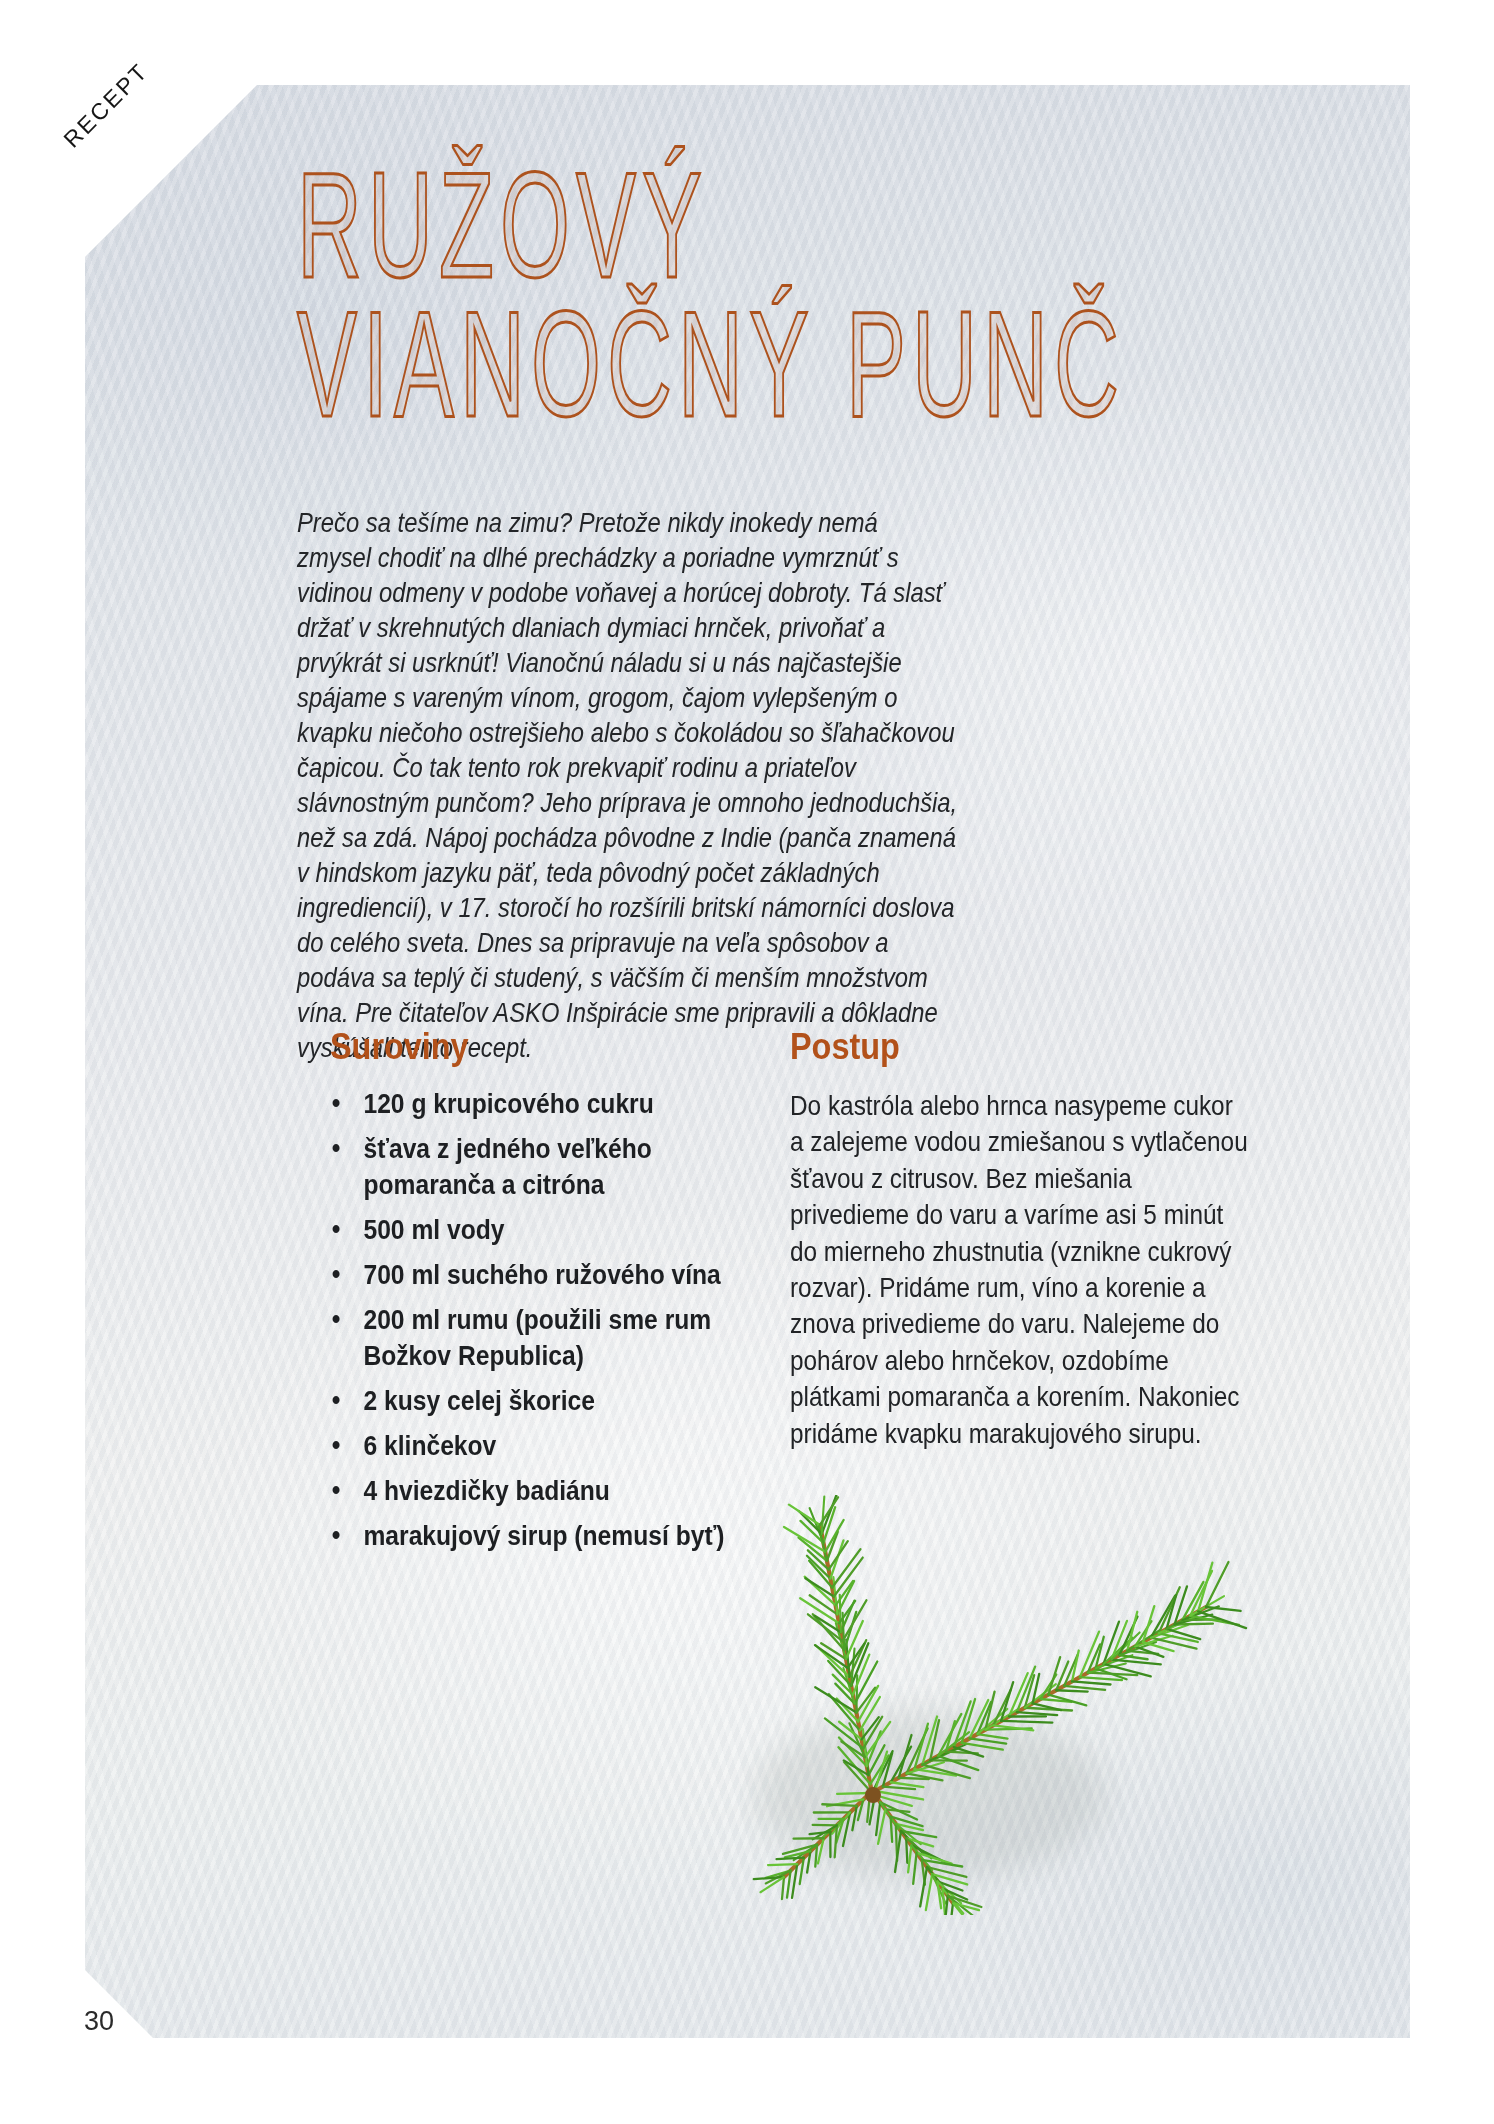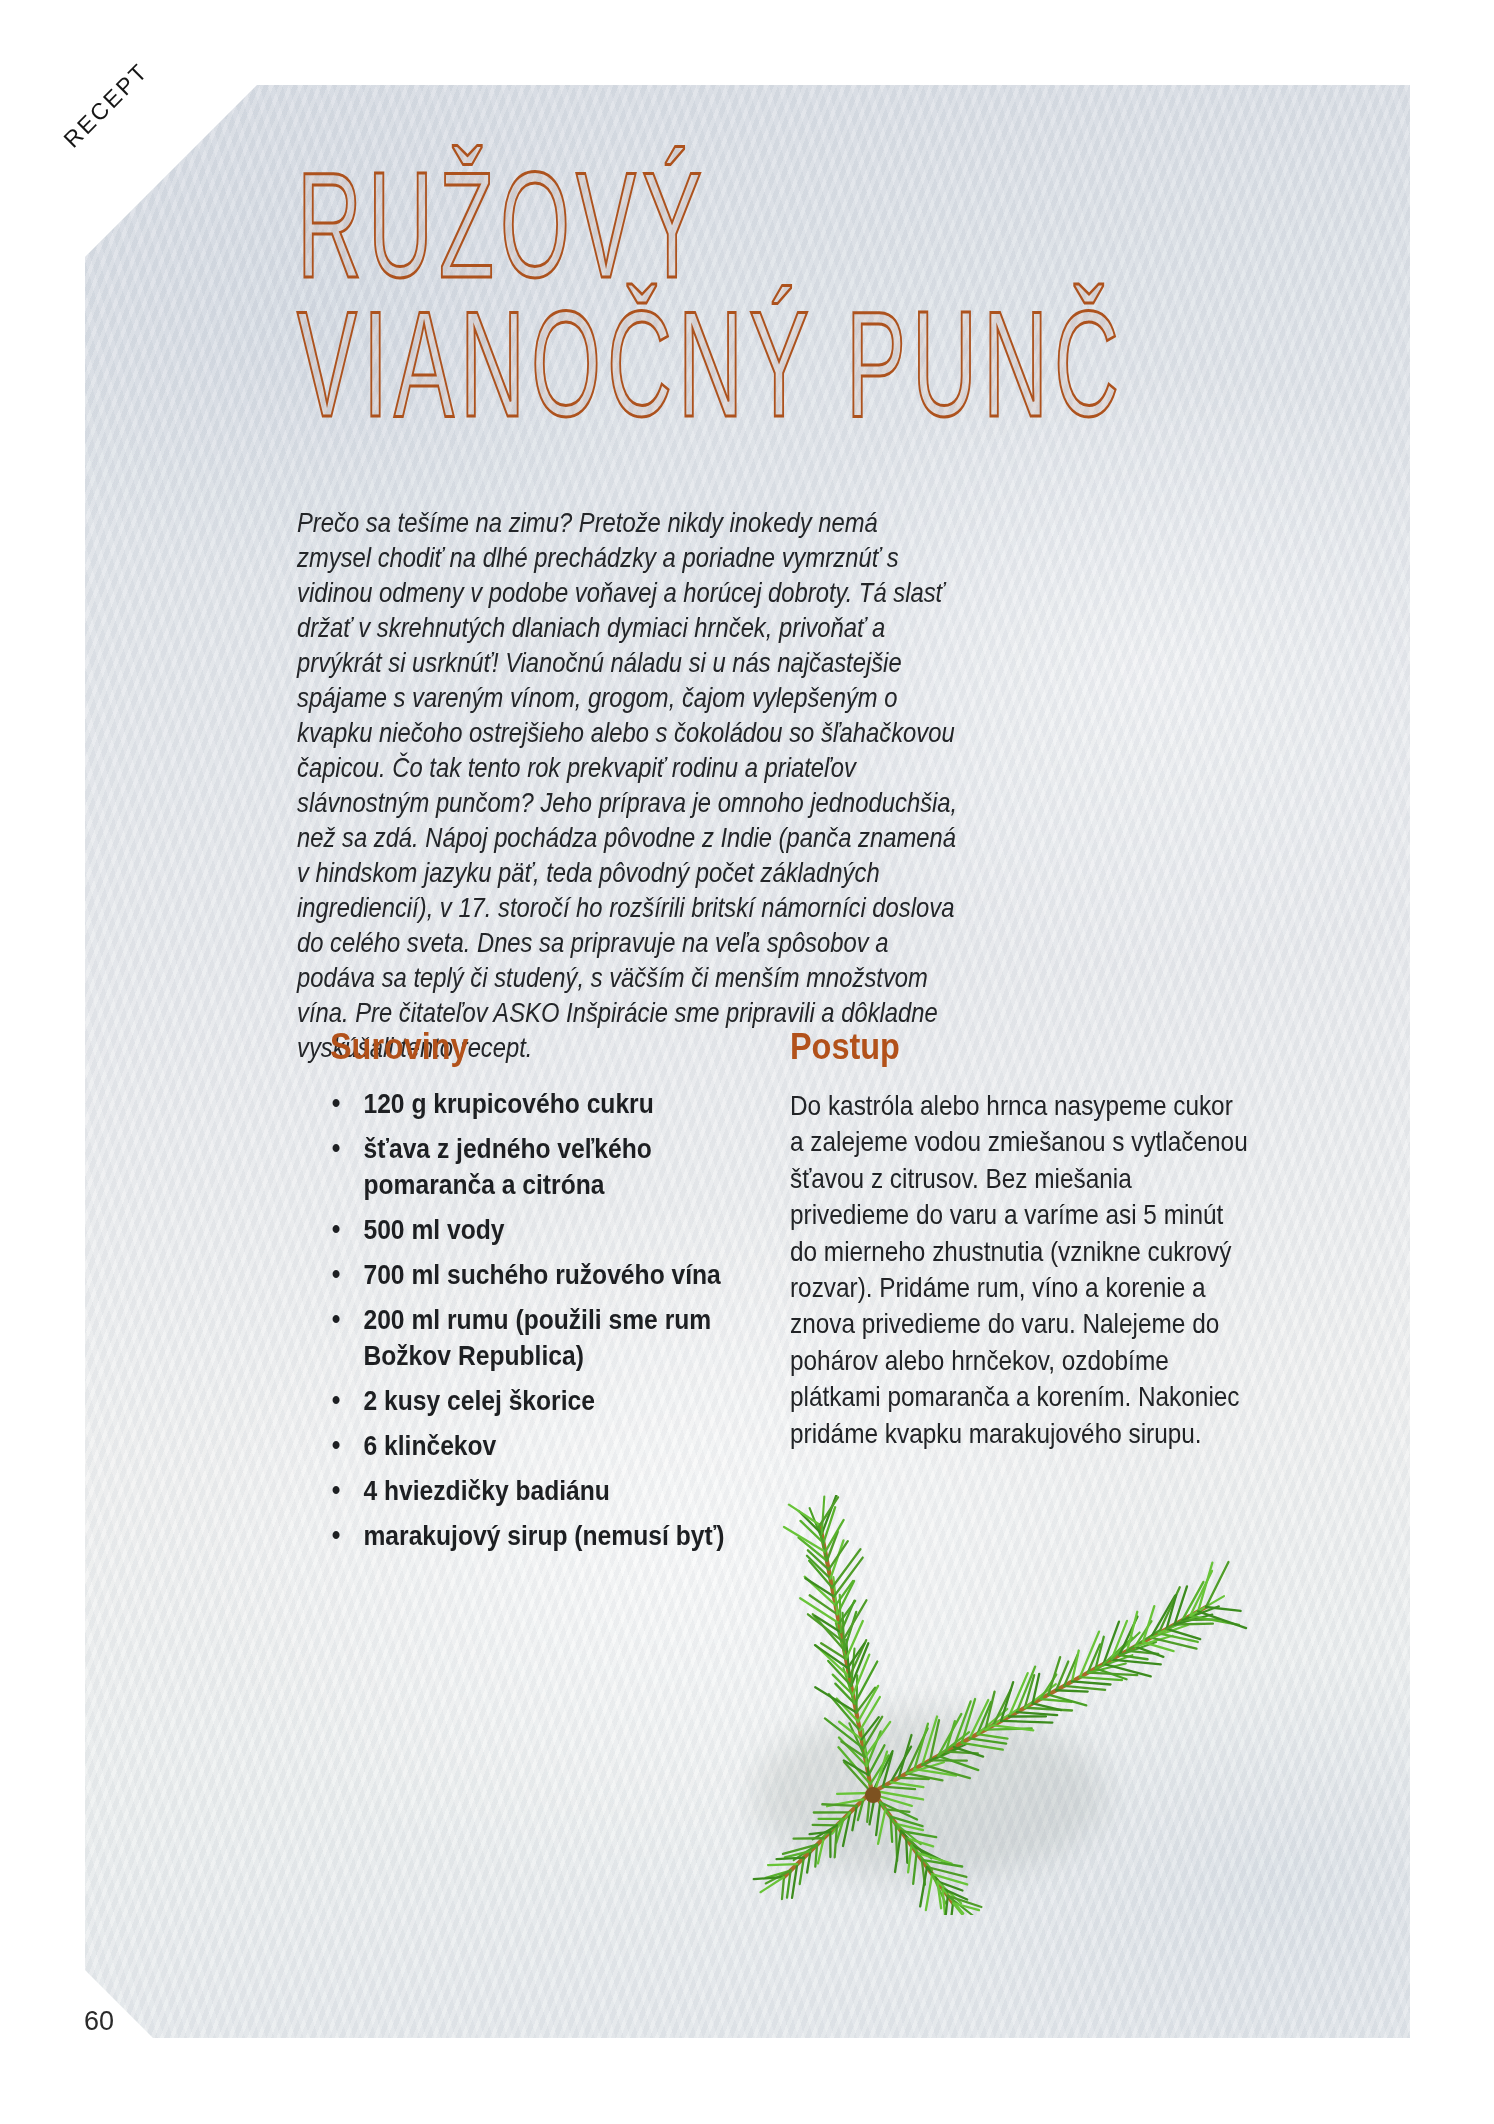--- a/index.html
+++ b/index.html
@@ -383,15 +383,15 @@
       <line x1="450.23809523809524" y1="120.76190476190476" x2="471.97335934231296" y2="75.89605596965993" stroke="#68c438" stroke-width="2.3" stroke-linecap="round"></line>
       <line x1="450.23809523809524" y1="120.76190476190476" x2="499.0206665336489" y2="129.9203800419462" stroke="#58b22d" stroke-width="2.3" stroke-linecap="round"></line>
       <line x1="450.23809523809524" y1="120.76190476190476" x2="484.0610792692939" y2="101.14518354694933" stroke="#68c438" stroke-width="2.1" stroke-linecap="round"></line>
       <line x1="458.1190476190476" y1="116.38095238095238" x2="472.392180432438" y2="67.71235417588187" stroke="#68c438" stroke-width="2.3" stroke-linecap="round"></line>
       <line x1="458.1190476190476" y1="116.38095238095238" x2="506.09022499935617" y2="133.04982699335812" stroke="#3c8c1e" stroke-width="2.3" stroke-linecap="round"></line>
       <line x1="466" y1="112" x2="488.4819877818907" y2="67.01925515646698" stroke="#4f9d28" stroke-width="2.3" stroke-linecap="round"></line>
       <line x1="466" y1="112" x2="500.6729242660912" y2="115.9769748563951" stroke="#3c8c1e" stroke-width="2.3" stroke-linecap="round"></line>
       <circle cx="133" cy="300" r="8" fill="#7d5220"></circle>
     </svg>
 
-  <div class="pagenum">60</div>
+  <div class="pagenum">30</div>
 
 </div>
 
 </body></html>

